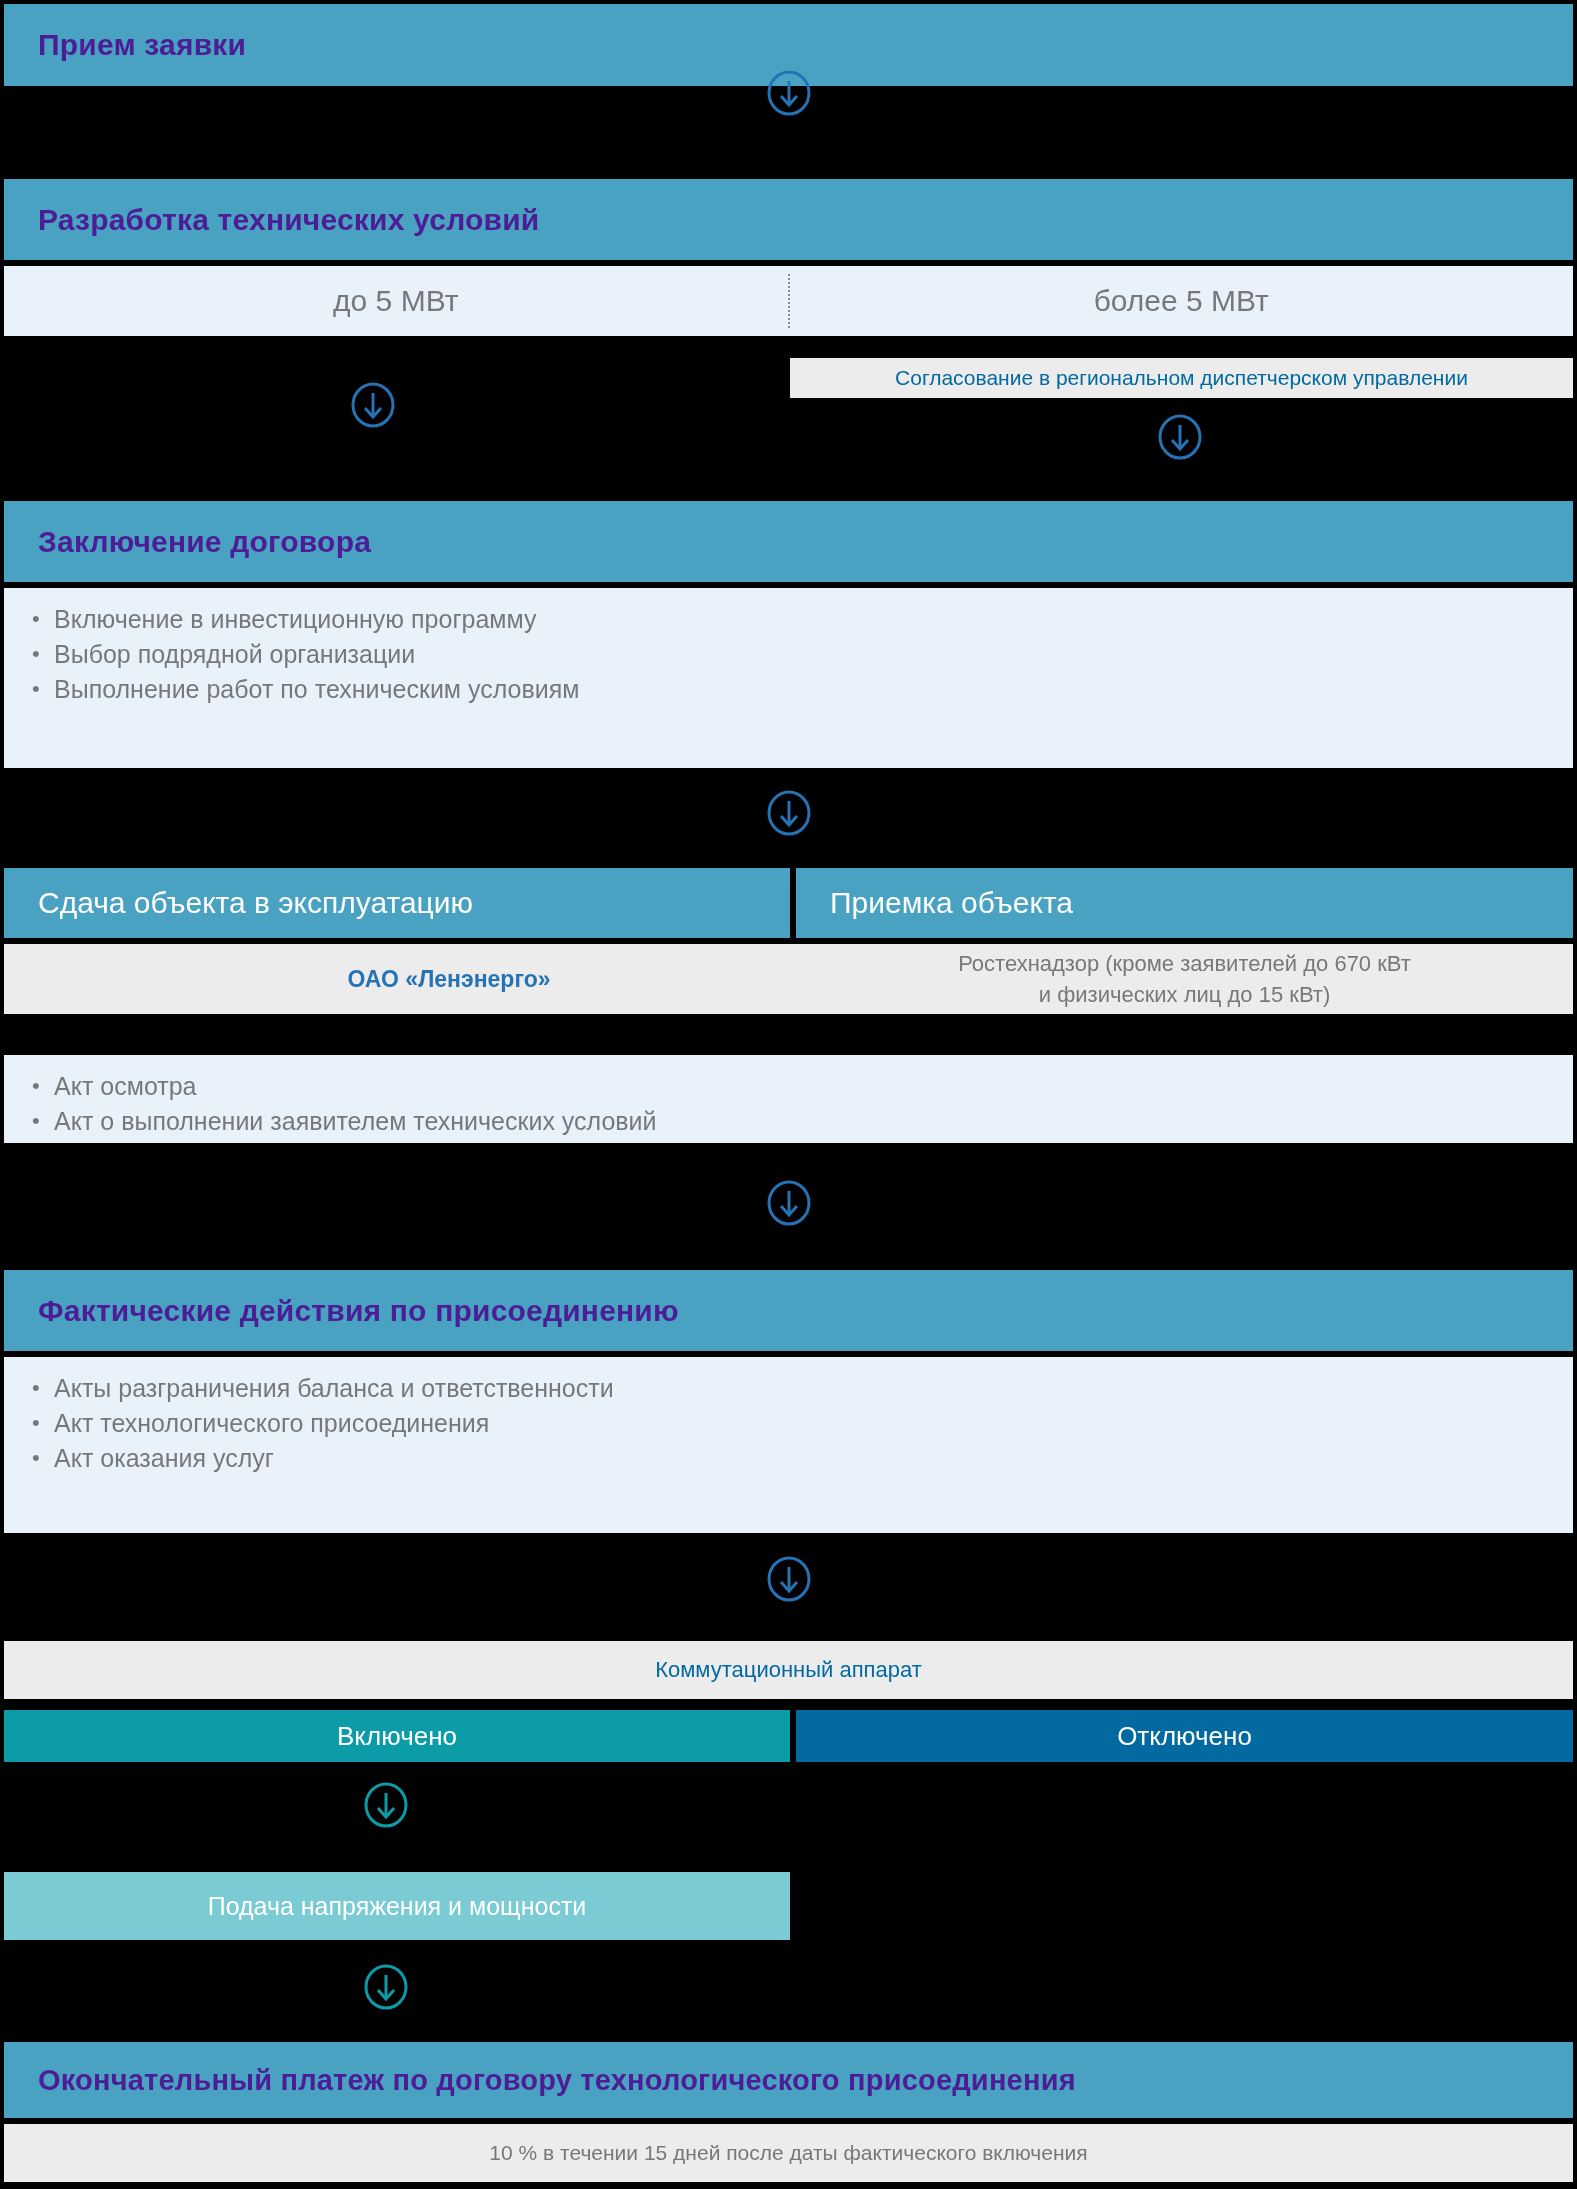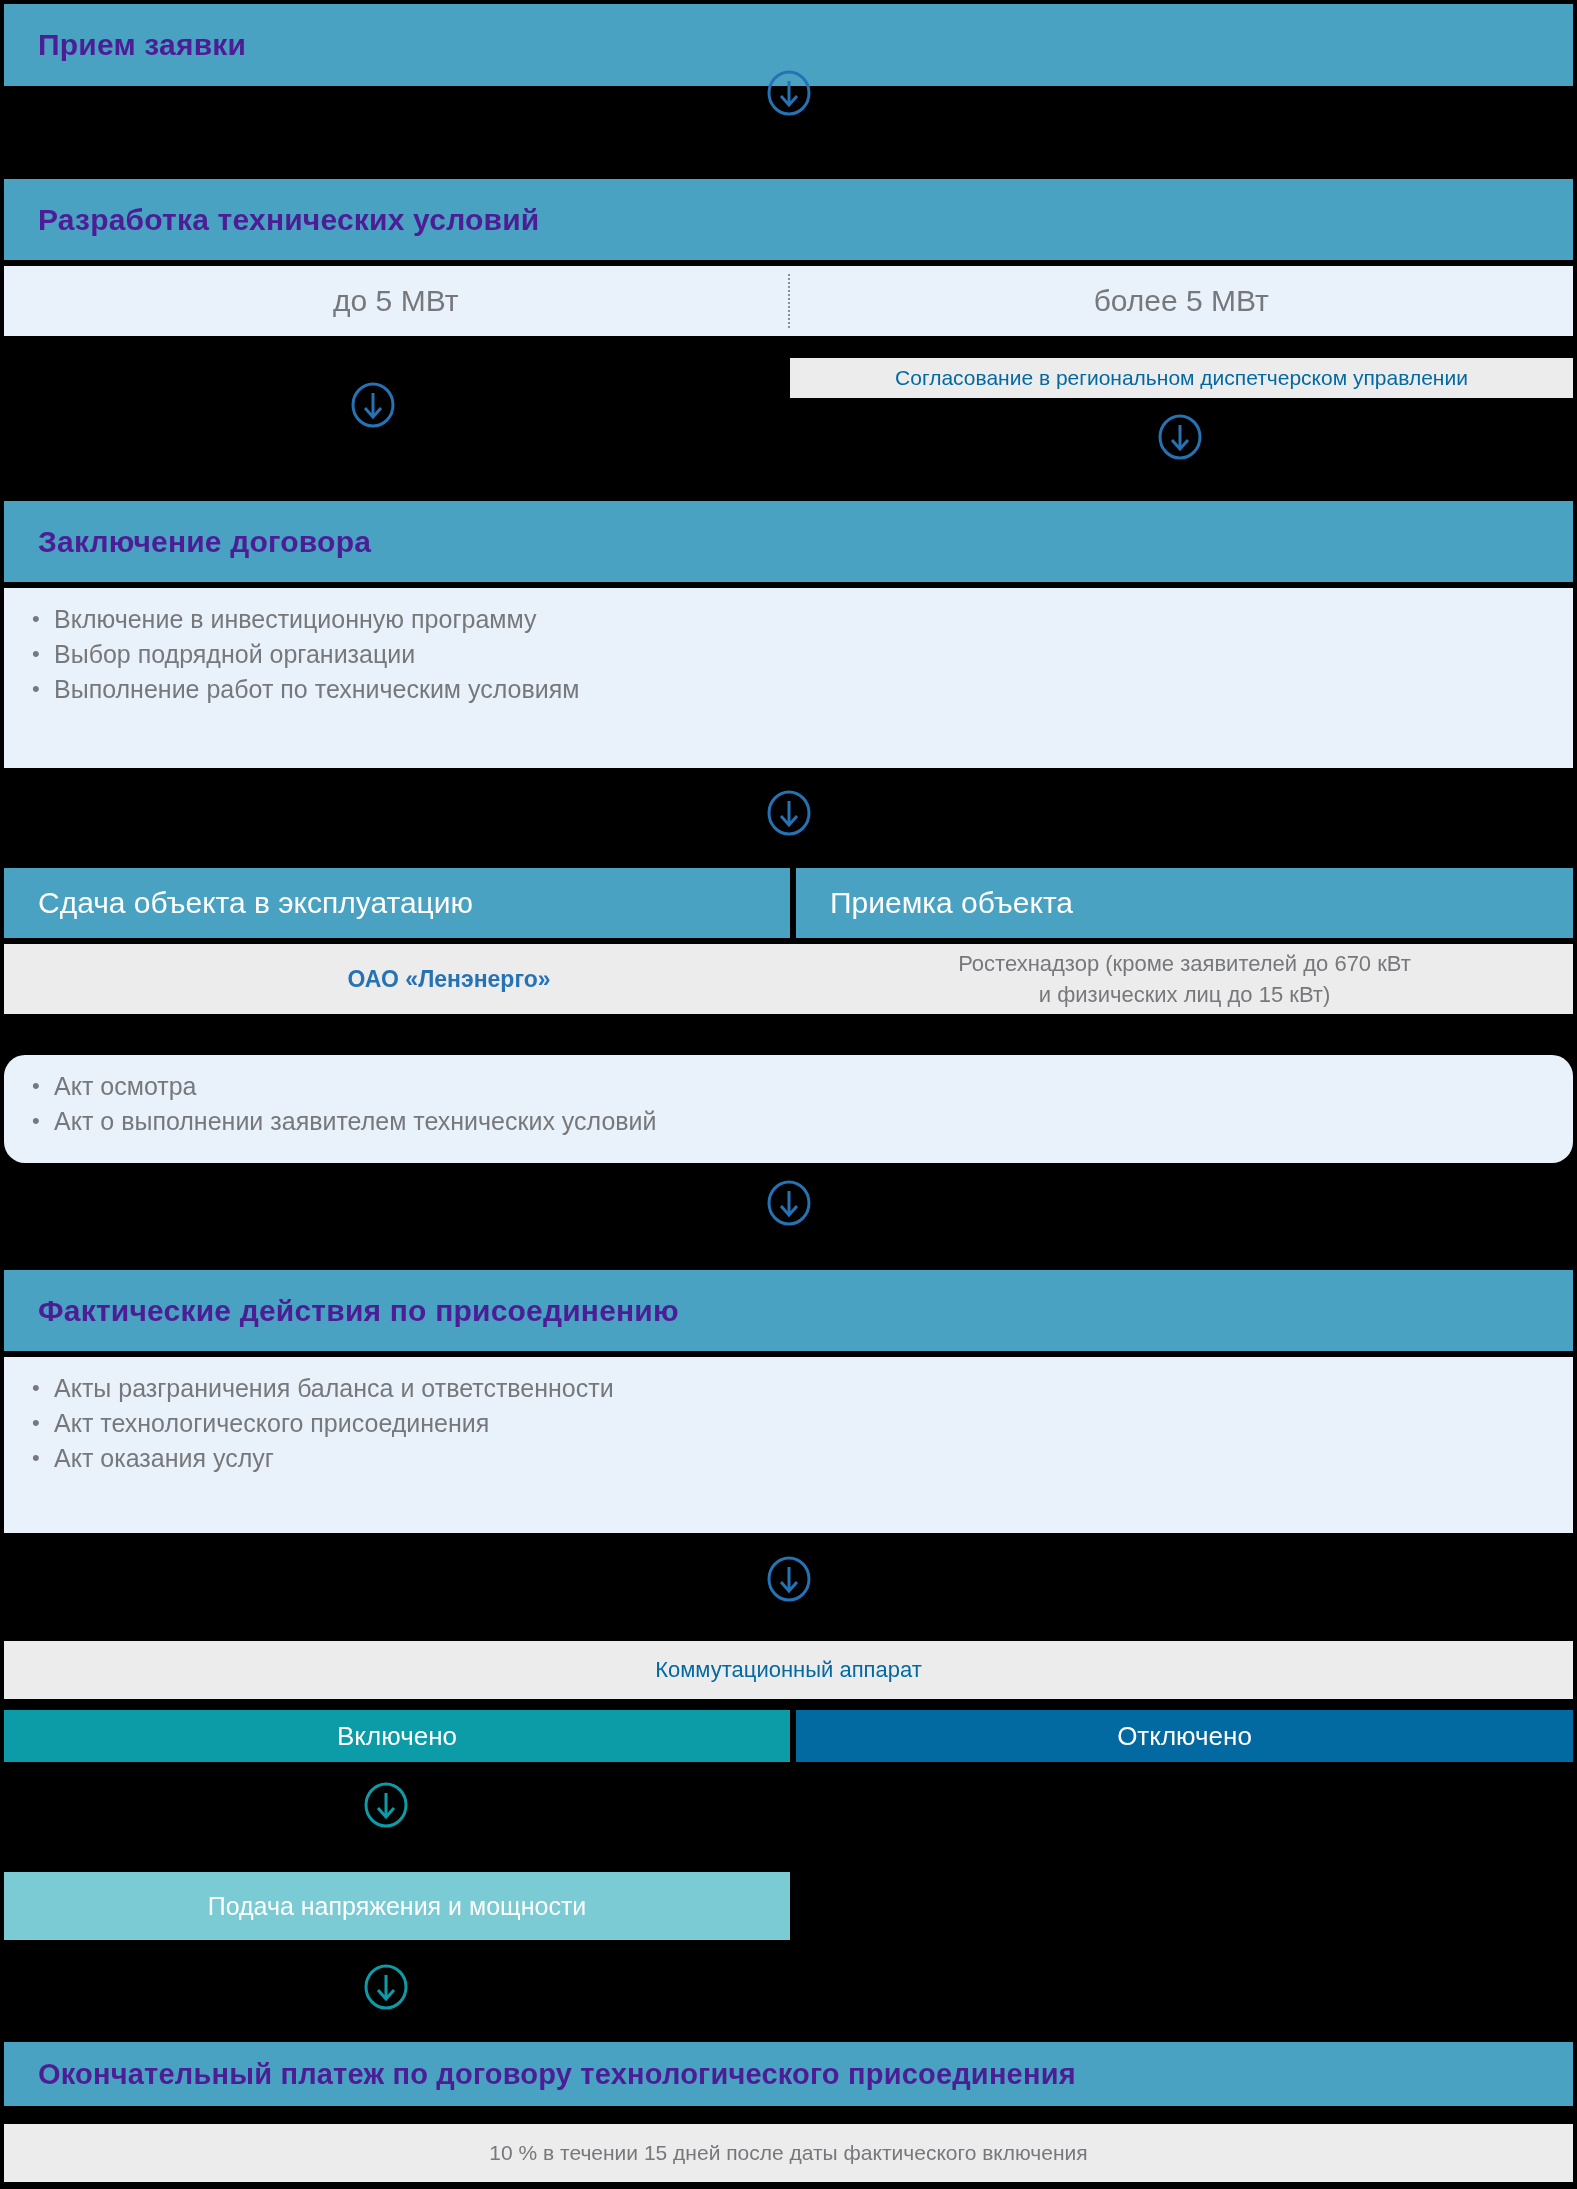--- a/index.html
+++ b/index.html
@@ -248,21 +248,21 @@
   </div>
 
   <div class="col-grey" style="left:4px; width:890px; top:944px; height:70px;">
     <span class="brand">ОАО «Ленэнерго»</span>
   </div>
   <div class="col-grey" style="left:796px; right:4px; top:944px; height:70px; flex-direction:column;">
     <span>Ростехнадзор (кроме заявителей до 670 кВт</span>
     <span>и физических лиц до 15 кВт)</span>
   </div>
 
-  <div class="band body-panel" style="top:1055px; height:108px;border-radius:21px;">
+  <div class="band body-panel" style="top:1055px; height:88px;">
     <ul>
       <li>Акт осмотра</li>
       <li>Акт о выполнении заявителем технических условий</li>
     </ul>
   </div>
 
   <div class="arrow" style="left:766px; top:1178px;">
     <svg viewBox="0 0 46 50">
       <ellipse cx="23" cy="25" rx="20" ry="21" fill="none" stroke="#2573B5" stroke-width="3"></ellipse>
       <line x1="23" y1="13" x2="23" y2="35" stroke="#2573B5" stroke-width="3"></line>
@@ -306,19 +306,19 @@
   <div class="supply" style="left:4px; width:786px; top:1872px; height:68px;">Подача напряжения и мощности</div>
 
   <div class="arrow" style="left:363px; top:1962px;">
     <svg viewBox="0 0 46 50">
       <ellipse cx="23" cy="25" rx="20" ry="21" fill="none" stroke="#0C9CA8" stroke-width="3"></ellipse>
       <line x1="23" y1="13" x2="23" y2="35" stroke="#0C9CA8" stroke-width="3"></line>
       <polyline points="15,28 23,37 31,28" fill="none" stroke="#0C9CA8" stroke-width="3"></polyline>
     </svg>
   </div>
 
-  <div class="band hdr" style="top:2042px; height:64px; font-size:29px;">
+  <div class="band hdr" style="top:2042px; height:76px; font-size:29px;">
     <span>Окончательный платеж по договору технологического присоединения</span>
   </div>
 
   <div class="final-note" style="left:4px; right:4px; top:2124px; height:58px;">10 % в течении 15 дней после даты фактического включения</div>
 
 </div>
 
 </body></html>

